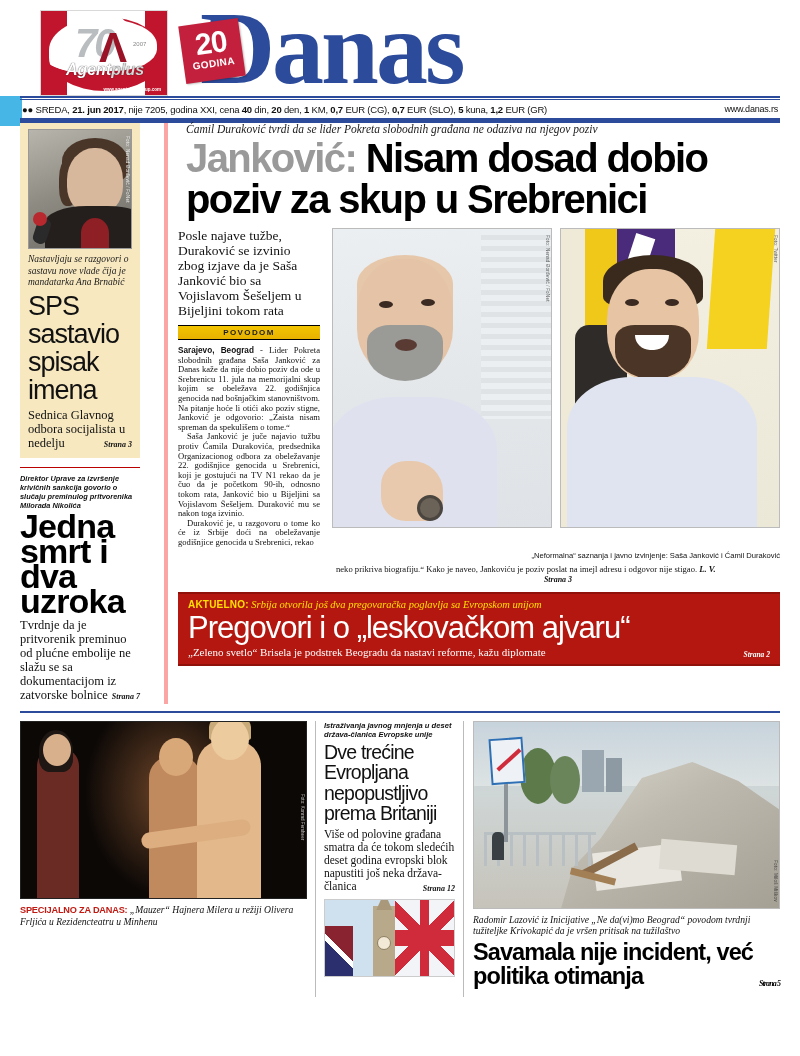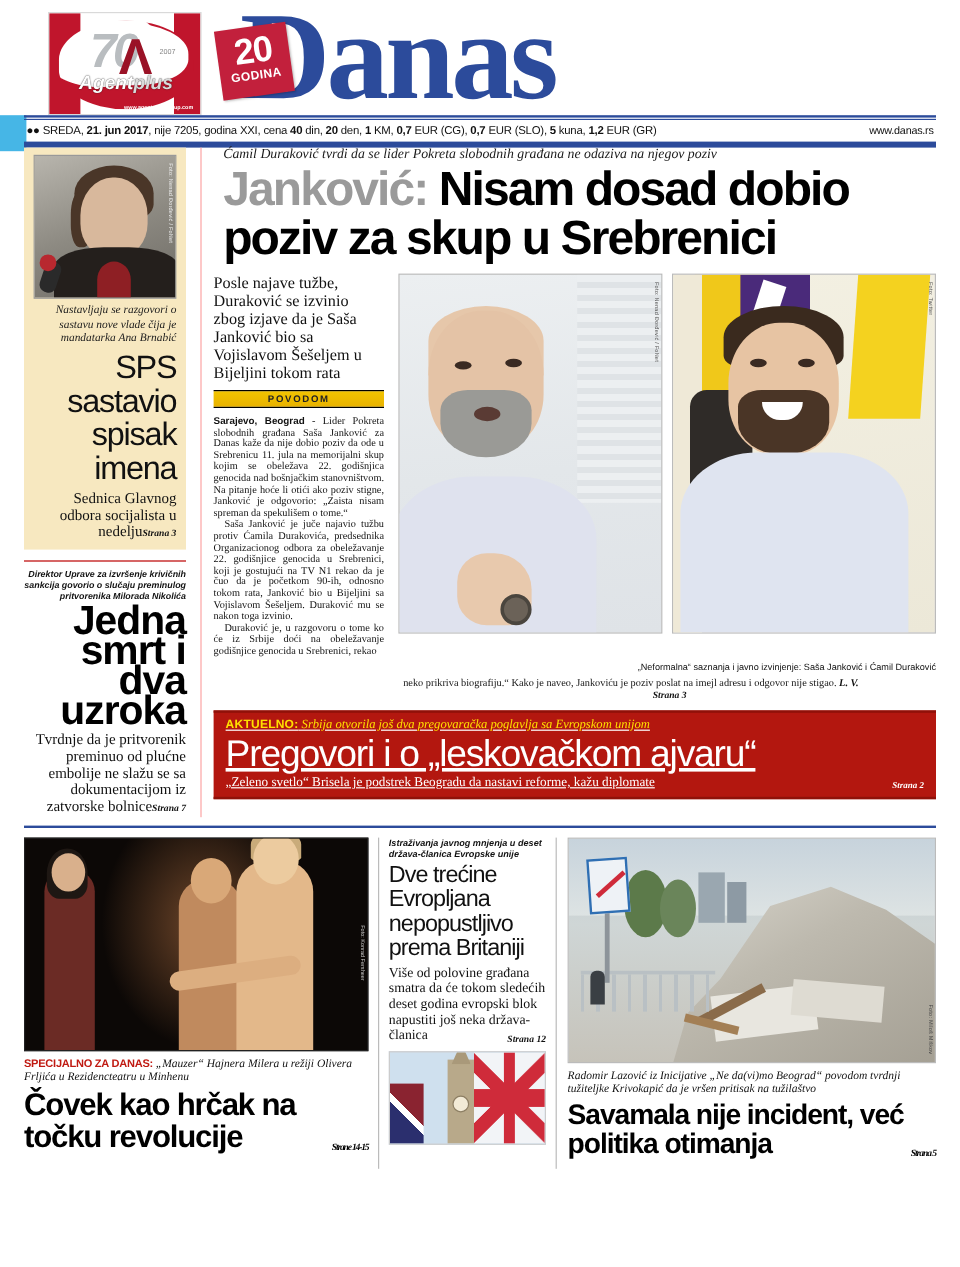--- a/index.html
+++ b/index.html
@@ -104,21 +104,21 @@
   .datebar b { font-weight:bold; }
   .datebar .url { font-size:9px; }
   .bluebar { height:5px; background:#2c4b9b; }
   .cyan-tab { position:absolute; left:0; top:96px; width:22px; height:30px; background:#46b6e6; }
 
   
   .content { position:relative; margin:0 20px; }
   .hr-blue { height:2px; background:#2c4b9b; }
 
   .top-area { display:flex; gap:0; }
-  .left-col { width:148px; flex:0 0 148px; padding-right:12px; border-right:1px solid #fca5a5;text-align:right;}
+  .left-col { width:148px; flex:0 0 148px; padding-right:24px; border-right:4px solid #fca5a5;}
   .right-col { flex:1; padding-left:10px; }
 
   
   .panel-cream { background:#f7e8c0; padding:6px 8px 8px 8px; }
   .photo-brnabic {
     width:100%; height:120px; position:relative; overflow:hidden;
     background:linear-gradient(160deg,#b8b5ad 0%,#8d8a82 50%,#6d6a64 100%);
     border:1px solid #999;
   }
   .brn-head { position:absolute; left:38px; top:18px; width:56px; height:66px; background:#d8b89c; border-radius:48% 48% 42% 42%; }
@@ -222,21 +222,21 @@
   .body-serif p.first { text-indent:0; }
   .body-serif b { font-family:"Liberation Sans", sans-serif; font-size:8.2px; }
 
   .cols3 { display:flex; gap:8px; margin-top:5px; }
   .cols3 > div { flex:1; }
   .sig { text-align:center; font-style:italic; font-weight:bold; }
 
   
   .aktuelno {
     margin-top:7px; background:#b3170f; color:#fff; padding:5px 10px 6px 10px;
-    border-top:2px solid #8f1109; border-bottom:2px solid #8f1109; position:relative;text-decoration:underline;
+    border-top:2px solid #8f1109; border-bottom:2px solid #8f1109; position:relative;
   }
   .akt-kicker { font-family:"Liberation Serif", serif; font-style:italic; font-size:10.5px; }
   .akt-kicker .tag {
     font-family:"Liberation Sans", sans-serif; font-style:normal; font-weight:bold;
     color:#ffe000; font-size:10px; letter-spacing:.2px;
   }
   .akt-kicker .yel { color:#ffe000; }
   .akt-head {
     font-family:"Liberation Sans", sans-serif; font-size:31px; line-height:33px;
     letter-spacing:-1px; margin-top:1px;
@@ -510,21 +510,20 @@
               <div class="hd"></div>
             </div>
           <div class="th-fig3">
               <div class="hair"></div>
               <div class="hd"></div>
             </div>
           <div class="th-arm"></div>
           <div class="credit-v-dark">Foto: Konrad Fersheer</div>
         </div>
         <div class="spec-kick"><span class="red">SPECIJALNO ZA DANAS:</span><span> „Mauzer“ Hajnera Milera u režiji Olivera Frljića u Rezidencteatru u Minhenu</span></div>
-        <div class="b-head-bd"><span>Čovek kao hrčak na točku revolucije</span><span class="page-inline">Strane 14-15</span></div>
       </div>
 
       <div class="b-mid">
         <div class="mid-kick">Istraživanja javnog mnjenja u deset država-članica Evropske unije</div>
         <div class="mid-head">Dve trećine Evropljana nepopustljivo prema Britaniji</div>
         <div class="mid-sub"><span>Više od polovine građana smatra da će tokom sledećih deset godina evropski blok napustiti još neka država-članica</span>
           <span class="pagenote">Strana 12</span>
         </div>
         <div class="flag-pic">
           <div class="uk-flag"></div>

